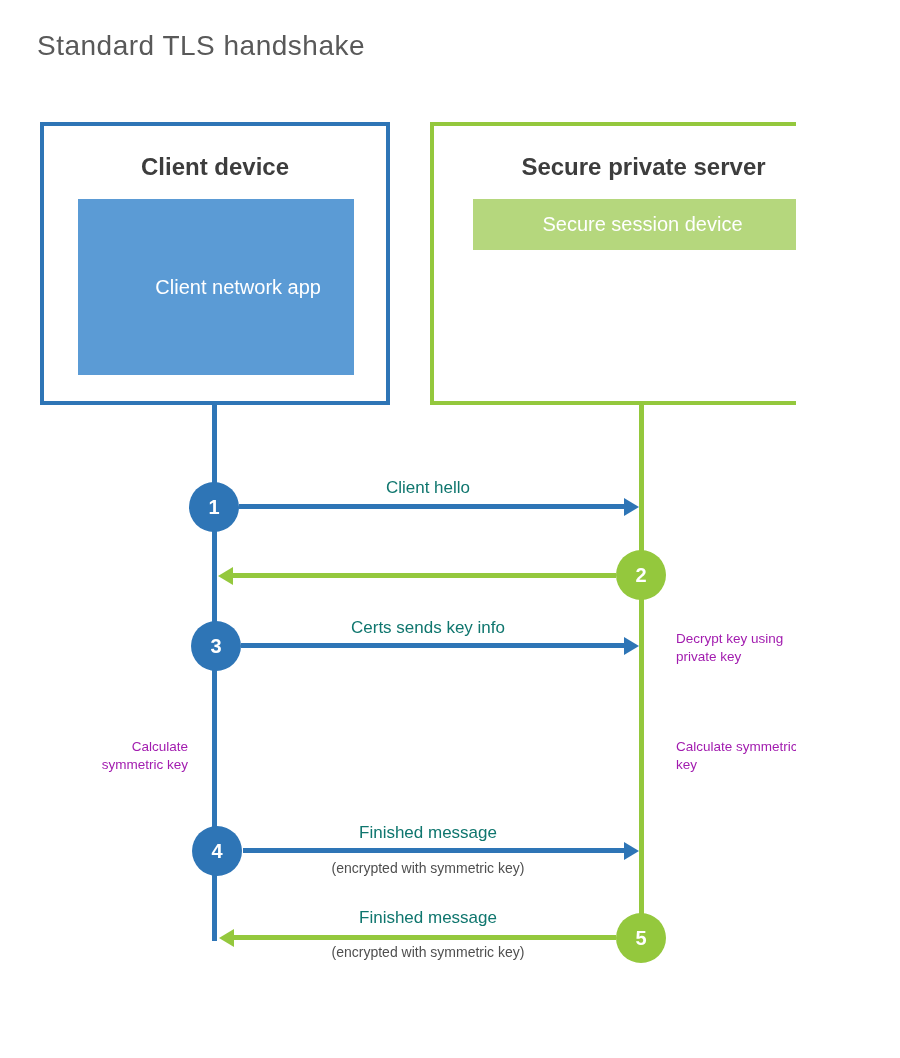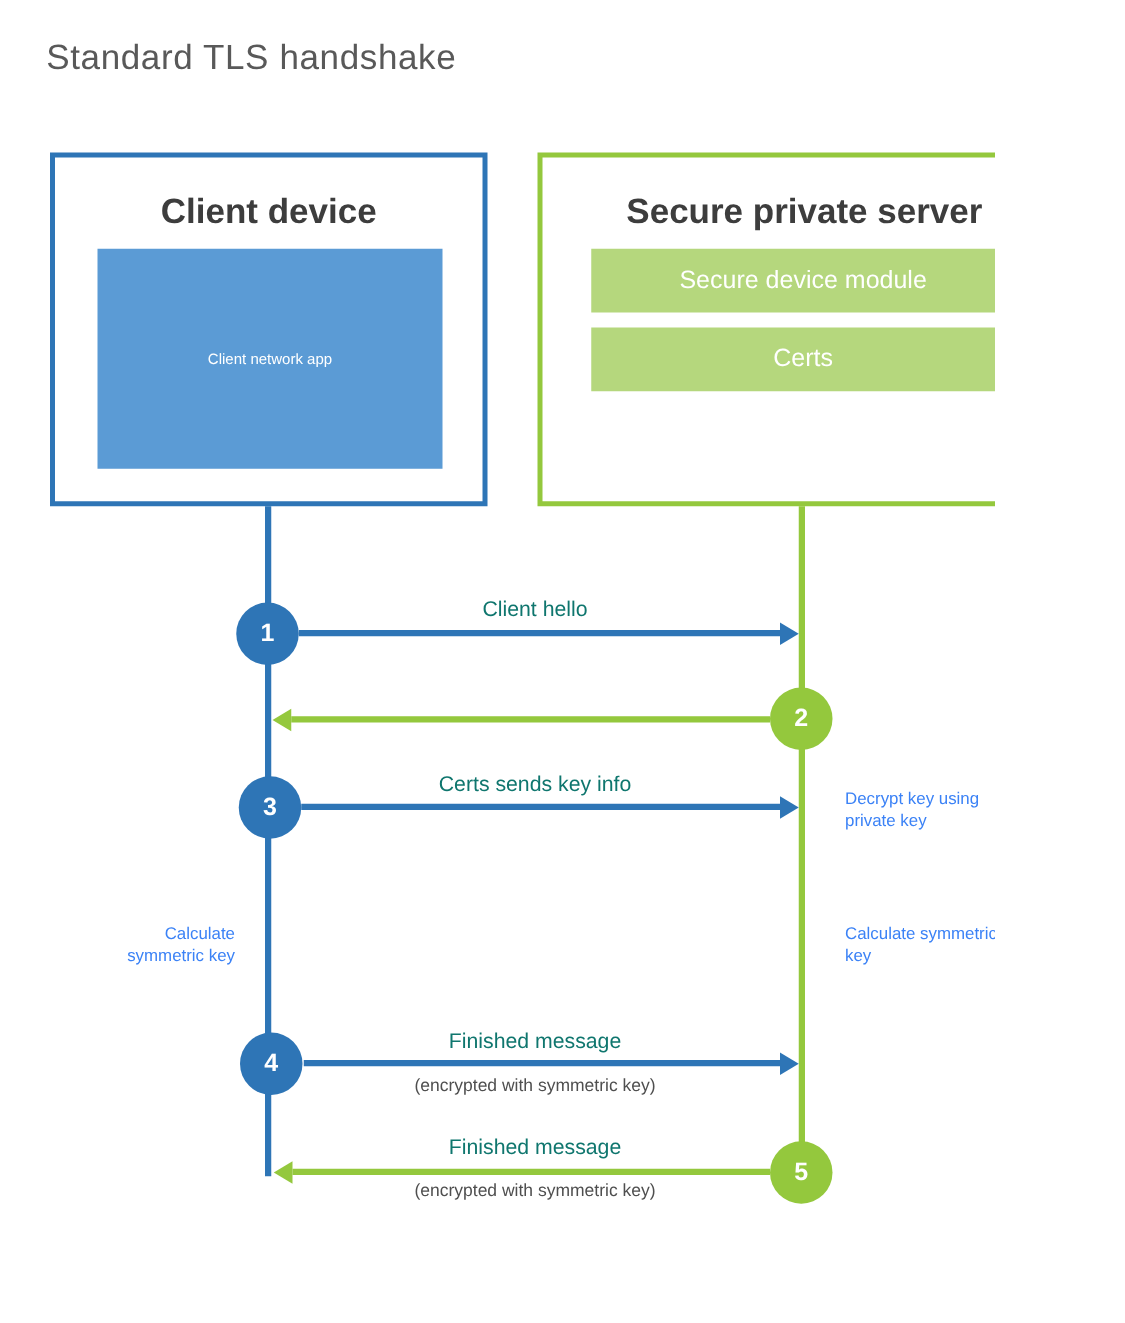--- a/index.html
+++ b/index.html
@@ -9,27 +9,27 @@
   }
   .title{
     position:absolute;left:37px;top:30px;font-size:28px;font-weight:300;
     color:#595959;letter-spacing:0.5px;
   }
   
   .device-box{position:absolute;top:122px;background:#fff;}
   .client-box{left:40px;width:342px;height:275px;border:4px solid #2e75b6;}
   .server-box{left:430px;width:419px;height:275px;border:4px solid #94c83d;}
   .box-title{
-    text-align:center;padding-top:27px;font-size:28px;font-weight:bold;color:#3d3d3d;
+    text-align:center;padding-top:27px;font-size:24px;font-weight:bold;color:#3d3d3d;
   }
   .app-box{
     position:absolute;left:34px;top:73px;width:276px;height:176px;background:#5b9bd5;
     display:flex;align-items:center;justify-content:center;
   }
-  .app-box span{width:210px;text-align:center;color:#ffffff;font-size:12px;line-height:1.5;}
+  .app-box span{width:210px;text-align:right;color:#ffffff;font-size:20px;line-height:1.5;}
   .module-stack{position:absolute;left:39px;top:73px;width:339px;}
   .module-bar{
     height:51px;margin-bottom:12px;background:#b5d77d;display:flex;
     align-items:center;justify-content:center;color:#ffffff;font-size:20px;
   }
   
   .lifeline{position:absolute;width:5px;}
   .lifeline.blue{left:212px;top:405px;height:536px;background:#2e75b6;}
   .lifeline.green{left:639px;top:405px;height:510px;background:#94c83d;}
   
@@ -69,21 +69,21 @@
   }
   .msg-sub{
     position:absolute;left:198px;width:460px;text-align:center;
     font-size:14px;color:#4f4f4f;
   }
   .l1{top:478px;} .l2{top:547px;}
   .l3{top:618px;} .s3{top:655px;}
   .l4{top:823px;} .s4{top:860px;}
   .l5{top:908px;} .s5{top:944px;}
   
-  .side-note{position:absolute;font-size:13.5px;color:#3b82f6;line-height:1.3;}
+  .side-note{position:absolute;font-size:13.5px;color:#a21caf;line-height:1.3;}
   .note-decrypt{left:676px;top:630px;width:135px;text-align:left;}
   .note-calc-left{left:68px;top:738px;width:120px;text-align:right;}
   .note-calc-right{left:676px;top:738px;width:130px;text-align:left;}
 </style>
 </head>
 <body>
 
 <div class="canvas">
 
   <div class="title">Standard TLS handshake</div>
@@ -91,22 +91,21 @@
   <div class="device-box client-box">
     <div class="box-title">Client device</div>
     <div class="app-box">
       <span>Client network app</span>
     </div>
   </div>
 
   <div class="device-box server-box">
     <div class="box-title">Secure private server</div>
     <div class="module-stack">
-      <div class="module-bar">Secure device module</div>
-      <div class="module-bar">Certs</div>
+      <div class="module-bar">Secure session device</div>
     </div>
   </div>
 
   <div class="lifeline blue"></div>
   <div class="lifeline green"></div>
 
   <div class="msg-label l1">Client hello</div>
   <div class="arrow-line blue a1-line"></div>
   <div class="arrow-head right blue a1-head"></div>
   <div class="step-circle blue c1">1</div>

